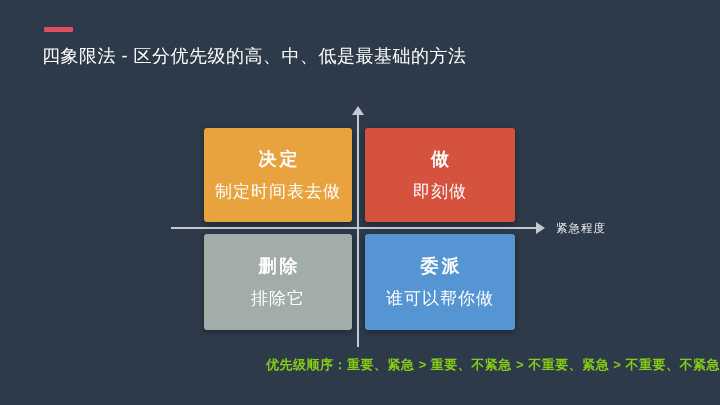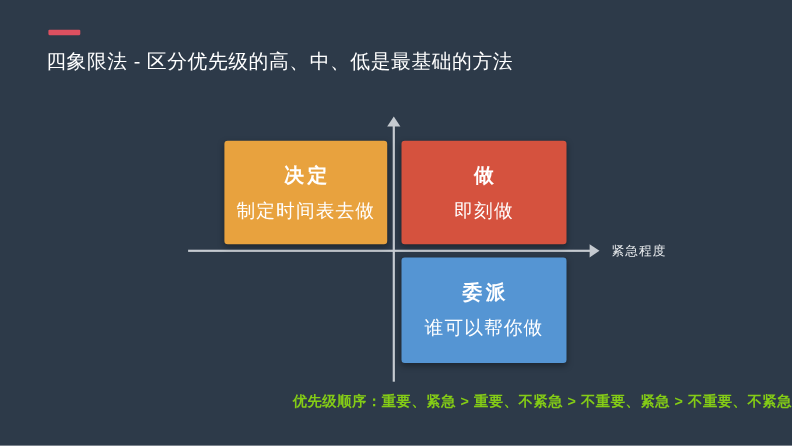--- a/index.html
+++ b/index.html
@@ -162,20 +162,24 @@
   <div class="quadrant q-decide" style="background-color: rgb(232, 162, 62);">
     <div class="q-title">决定</div>
     <div class="q-subtitle">制定时间表去做</div>
   </div>
 
   <div class="quadrant q-do" style="background-color: rgb(213, 82, 62);">
     <div class="q-title">做</div>
     <div class="q-subtitle">即刻做</div>
   </div>
 
+  <div class="quadrant q-delete" style="background-color: rgb(162, 172, 169);">
+    <div class="q-title">删除</div>
+    <div class="q-subtitle">排除它</div>
+  </div>
 
   <div class="quadrant q-delegate" style="background-color: rgb(85, 149, 211);">
     <div class="q-title">委派</div>
     <div class="q-subtitle">谁可以帮你做</div>
   </div>
 
   <div class="priority-text">优先级顺序：重要、紧急 &gt; 重要、不紧急 &gt; 不重要、紧急 &gt; 不重要、不紧急</div>
 
 
 </div>

